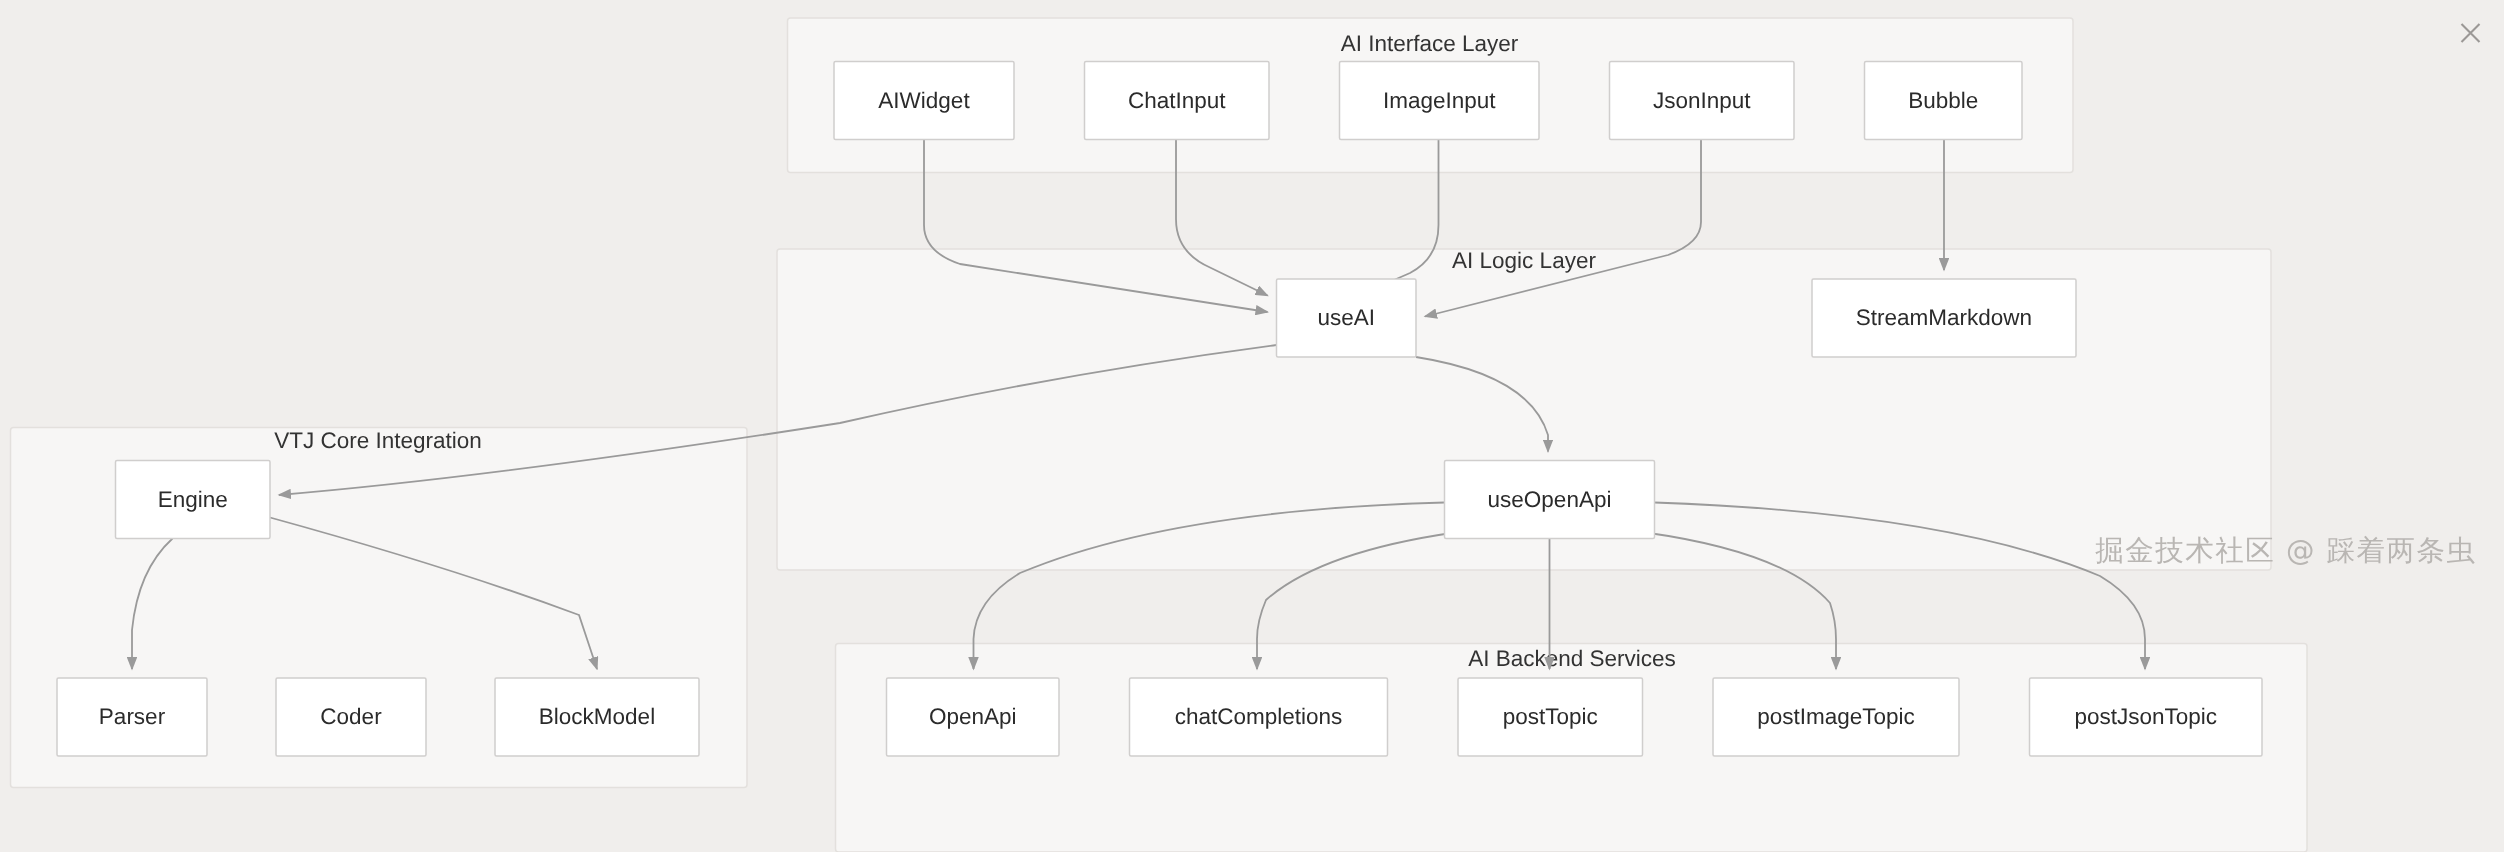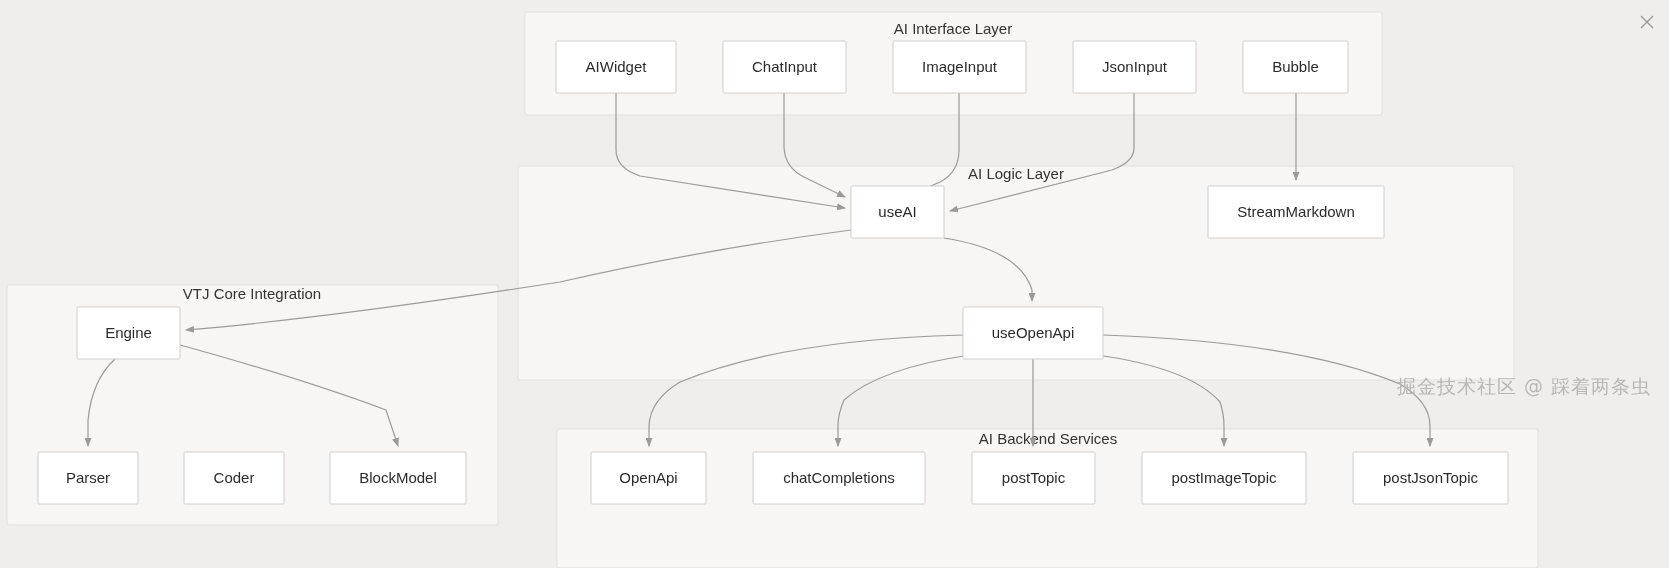--- a/index.html
+++ b/index.html
@@ -53,21 +53,21 @@
     dominant-baseline: middle;
   }
   .edge-path {
     fill: none;
     stroke: #9a9a9a;
     stroke-width: 1.2;
   }
   .watermark-text {
     position: absolute;
     right: 18px;
-    bottom: 4px;
+    bottom: 24px;
     font-family: "DejaVu Sans", sans-serif;
     font-size: 19px;
     color: #b9b6b3;
     white-space: nowrap;
     letter-spacing: 1px;
   }
   .close-btn {
     position: absolute;
     right: 10px;
     top: 10px;

